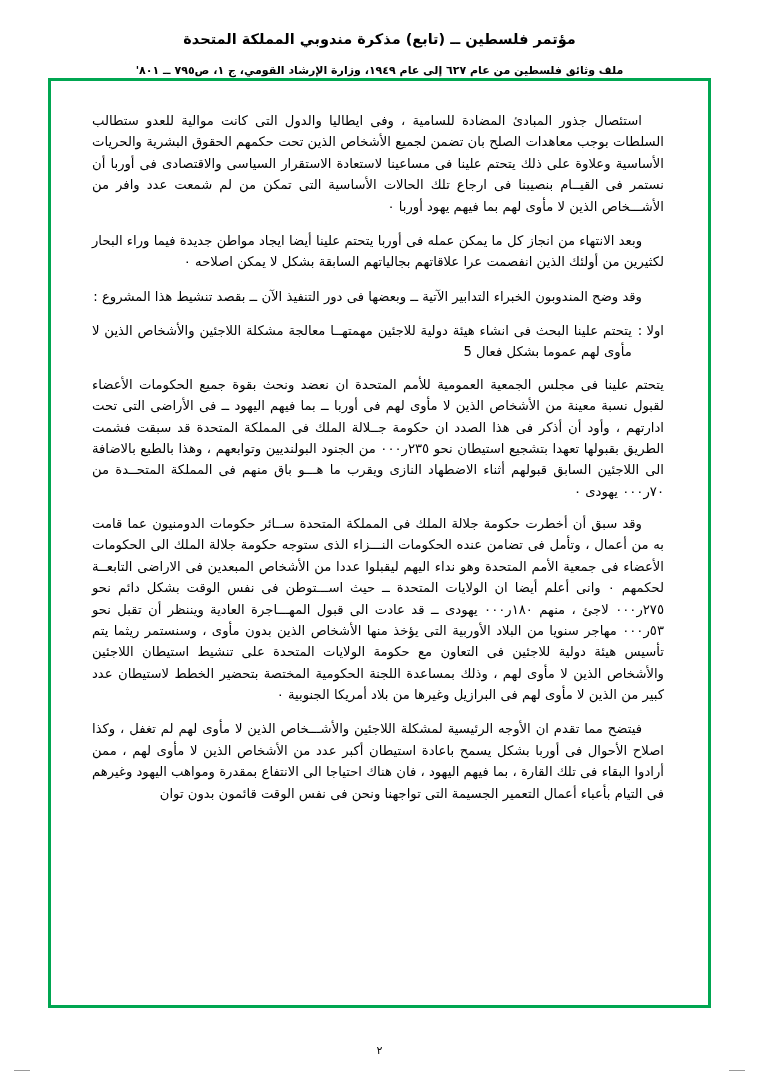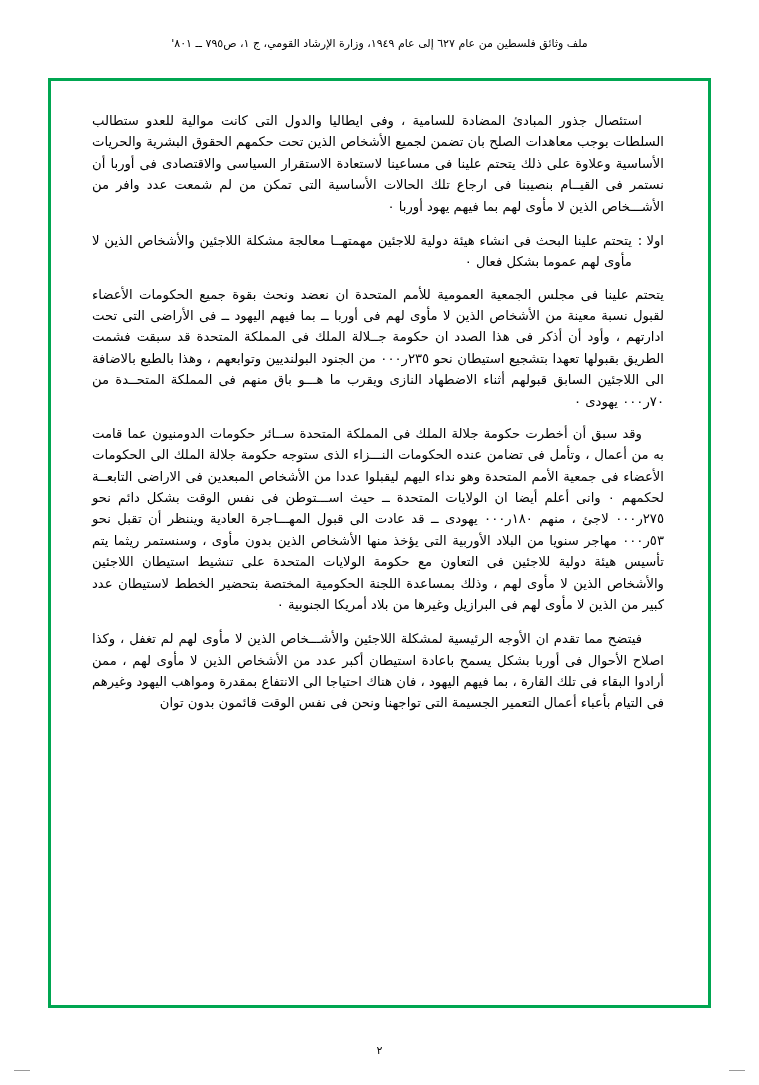--- a/index.html
+++ b/index.html
@@ -31,23 +31,23 @@
     text-align: center;
   }
   .doc-title {
     font-size: 14.5px;
     font-weight: bold;
     letter-spacing: 0px;
     line-height: 1.3;
     color: #000;
   }
   .doc-subtitle {
-    margin-top: 7px;
+    margin-top: 15px;
     font-size: 11px;
-    font-weight: normal;
+    font-weight: bold;
     color: #000;
     line-height: 1.3;
   }
 
   
   .frame {
     position: absolute;
     top: 78px;
     left: 48px;
     width: 663px;
@@ -120,32 +120,35 @@
     left: auto;
     right: 14px;
   }
 </style>
 </head>
 <body>
 
 <div class="page">
 
   <div class="doc-header">
+    <div class="doc-title">مؤتمر فلسطين ــ (تابع) مذكرة مندوبي المملكة المتحدة</div>
     <div class="doc-subtitle">ملف وثائق فلسطين من عام ٦٢٧ إلى عام ١٩٤٩، وزارة الإرشاد القومي، ج ١، ص٧٩٥ ــ ٨٠١'</div>
   </div>
 
   <div class="frame"></div>
 
   <div class="body-text">
 
     <p class="para indent">استئصال جذور المبادئ المضادة للسامية ، وفى ايطاليا والدول التى كانت موالية للعدو ستطالب السلطات بوجب معاهدات الصلح بان تضمن لجميع الأشخاص الذين تحت حكمهم الحقوق البشرية والحريات الأساسية وعلاوة على ذلك يتحتم علينا فى مساعينا لاستعادة الاستقرار السياسى والاقتصادى فى أوربا أن نستمر فى القيــام بنصيبنا فى ارجاع تلك الحالات الأساسية التى تمكن من لم شمعت عدد وافر من الأشـــخاص الذين لا مأوى لهم بما فيهم يهود أوربا ٠</p>
+    <p class="para indent">وبعد الانتهاء من انجاز كل ما يمكن عمله فى أوربا يتحتم علينا أيضا ايجاد مواطن جديدة فيما وراء البحار لكثيرين من أولئك الذين انفصمت عرا علاقاتهم بجالياتهم السابقة بشكل لا يمكن اصلاحه ٠</p>
+    <p class="para indent">وقد وضح المندوبون الخبراء التدابير الآتية ــ وبعضها فى دور التنفيذ الآن ــ بقصد تنشيط هذا المشروع :</p>
 
     <div class="item">
       <span class="lead">اولا :</span>
-      <span class="item-body">يتحتم علينا البحث فى انشاء هيئة دولية للاجئين مهمتهــا معالجة مشكلة اللاجئين والأشخاص الذين لا مأوى لهم عموما بشكل فعال ٠</span>
+      <span class="item-body">يتحتم علينا البحث فى انشاء هيئة دولية للاجئين مهمتهــا معالجة مشكلة اللاجئين والأشخاص الذين لا مأوى لهم عموما بشكل فعال 5</span>
     </div>
 
     <div class="item">
       <span class="item-body">يتحتم علينا فى مجلس الجمعية العمومية للأمم المتحدة ان نعضد ونحث بقوة جميع الحكومات الأعضاء لقبول نسبة معينة من الأشخاص الذين لا مأوى لهم فى أوربا ــ بما فيهم اليهود ــ فى الأراضى التى تحت ادارتهم ، وأود أن أذكر فى هذا الصدد ان حكومة جــلالة الملك فى المملكة المتحدة قد سبقت فشمت الطريق بقبولها تعهدا بتشجيع استيطان نحو ٢٣٥ر٠٠٠ من الجنود البولنديين وتوابعهم ، وهذا بالطبع بالاضافة الى اللاجئين السابق قبولهم أثناء الاضطهاد النازى ويقرب ما هـــو باق منهم فى المملكة المتحــدة من ٧٠ر٠٠٠ يهودى ٠</span>
     </div>
 
     <p class="para indent">وقد سبق أن أخطرت حكومة جلالة الملك فى المملكة المتحدة ســائر حكومات الدومنيون عما قامت به من أعمال ، وتأمل فى تضامن عنده الحكومات النـــزاء الذى ستوجه حكومة جلالة الملك الى الحكومات الأعضاء فى جمعية الأمم المتحدة وهو نداء اليهم ليقبلوا عددا من الأشخاص المبعدين فى الاراضى التابعــة لحكمهم ٠ وانى أعلم أيضا ان الولايات المتحدة ــ حيث اســـتوطن فى نفس الوقت بشكل دائم نحو ٢٧٥ر٠٠٠ لاجئ ، منهم ١٨٠ر٠٠٠ يهودى ــ قد عادت الى قبول المهـــاجرة العادية ويننظر أن تقبل نحو ٥٣ر٠٠٠ مهاجر سنويا من البلاد الأوربية التى يؤخذ منها الأشخاص الذين بدون مأوى ، وسنستمر ريثما يتم تأسيس هيئة دولية للاجئين فى التعاون مع حكومة الولايات المتحدة على تنشيط استيطان اللاجئين والأشخاص الذين لا مأوى لهم ، وذلك بمساعدة اللجنة الحكومية المختصة بتحضير الخطط لاستيطان عدد كبير من الذين لا مأوى لهم فى البرازيل وغيرها من بلاد أمريكا الجنوبية ٠</p>
     <p class="para indent">فيتضح مما تقدم ان الأوجه الرئيسية لمشكلة اللاجئين والأشـــخاص الذين لا مأوى لهم لم تغفل ، وكذا اصلاح الأحوال فى أوربا بشكل يسمح باعادة استيطان أكبر عدد من الأشخاص الذين لا مأوى لهم ، ممن أرادوا البقاء فى تلك القارة ، بما فيهم اليهود ، فان هناك احتياجا الى الانتفاع بمقدرة ومواهب اليهود وغيرهم فى التيام بأعباء أعمال التعمير الجسيمة التى تواجهنا ونحن فى نفس الوقت قائمون بدون توان</p>
 
   </div>

